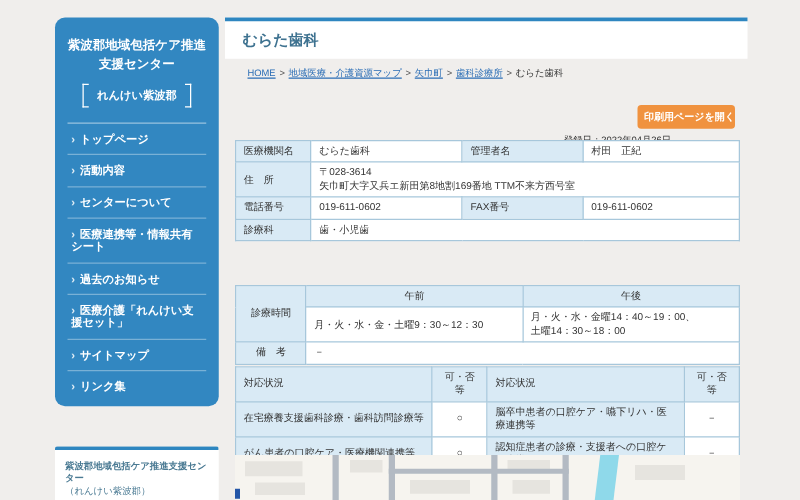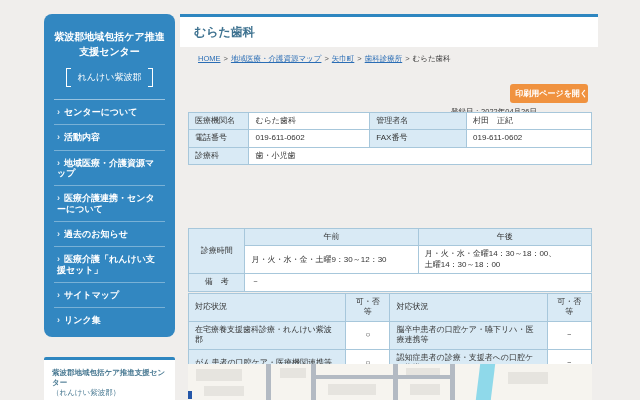--- a/index.html
+++ b/index.html
@@ -10,21 +10,21 @@
     color:#333;
   }
   
   .sidebar{
     position:absolute;left:44px;top:14px;width:131px;
     background:#3287c1;border-radius:8px;
     padding:16px 10px 4px;box-sizing:border-box;
   }
   .sb-title{color:#fff;font-weight:bold;font-size:10px;line-height:1.45;text-align:center;margin:0 0 7px}
   .sb-badge-wrap{text-align:center;margin:0 0 12px}
-  .sb-badge{position:relative;display:inline-block;padding:3px 12px;color:#fff;font-weight:normal;font-size:9px}
+  .sb-badge{position:relative;display:inline-block;padding:3px 12px;color:#fff;font-weight:bold;font-size:9px}
   .sb-badge::before{content:"";position:absolute;left:0;top:0;bottom:0;width:4px;border:1px solid #fff;border-right:0}
   .sb-badge::after{content:"";position:absolute;right:0;top:0;bottom:0;width:4px;border:1px solid #fff;border-left:0}
   .sb-nav{border-top:1px solid rgba(255,255,255,.5)}
   .sb-item{
     display:block;padding:7px 2px 7px 3px;
     color:#fff;font-weight:bold;font-size:9px;text-decoration:none;
     border-bottom:1px solid rgba(255,255,255,.35);cursor:pointer;line-height:1.15;
   }
   .sb-item:last-child{border-bottom:0}
   .sb-chevron{color:rgba(255,255,255,.85);margin-right:4px;font-weight:bold}
@@ -71,24 +71,24 @@
 </style>
 </head>
 <body>
 
 <nav class="sidebar">
   <p class="sb-title">紫波郡地域包括ケア推進支援センター</p>
   <div class="sb-badge-wrap">
     <span class="sb-badge">れんけい紫波郡</span>
   </div>
   <div class="sb-nav">
+    <a class="sb-item"><span class="sb-chevron">›</span><span>トップページ</span></a>
+    <a class="sb-item"><span class="sb-chevron">›</span><span>活動内容</span></a>
     <a class="sb-item"><span class="sb-chevron">›</span><span>センターについて</span></a>
-    <a class="sb-item"><span class="sb-chevron">›</span><span>活動内容</span></a>
-    <a class="sb-item"><span class="sb-chevron">›</span><span>地域医療・介護資源マップ</span></a>
-    <a class="sb-item"><span class="sb-chevron">›</span><span>医療介護連携・センターについて</span></a>
+    <a class="sb-item"><span class="sb-chevron">›</span><span>医療連携等・情報共有シート</span></a>
     <a class="sb-item"><span class="sb-chevron">›</span><span>過去のお知らせ</span></a>
     <a class="sb-item"><span class="sb-chevron">›</span><span>医療介護「れんけい支援セット」</span></a>
     <a class="sb-item"><span class="sb-chevron">›</span><span>サイトマップ</span></a>
     <a class="sb-item"><span class="sb-chevron">›</span><span>リンク集</span></a>
   </div>
 </nav>
 
 <div class="sb-footer">
   <p class="org">紫波郡地域包括ケア推進支援センター</p>
   <p class="sub">（れんけい紫波郡）</p>
@@ -114,20 +114,27 @@
       <col style="width:31%">
     </colgroup>
   <tbody>
       <tr>
     <th>医療機関名</th>
     <td>むらた歯科</td>
     <th>管理者名</th>
     <td>村田　正紀</td>
   </tr>
   <tr>
+    <th>住　所</th>
+    <td colspan="3">
+      <span class="blk">〒028-3614</span>
+      <span class="blk">矢巾町大字又兵エ新田第8地割169番地 TTM不来方西号室</span>
+    </td>
+  </tr>
+  <tr>
     <th>電話番号</th>
     <td>019-611-0602</td>
     <th>FAX番号</th>
     <td>019-611-0602</td>
   </tr>
   <tr>
     <th>診療科</th>
     <td colspan="3">歯・小児歯</td>
   </tr>
 </tbody>
@@ -141,21 +148,21 @@
     </colgroup>
   <tbody>
       <tr>
     <th rowspan="2" class="c">診療時間</th>
     <th class="c">午前</th>
     <th class="c">午後</th>
   </tr>
   <tr>
     <td>月・火・水・金・土曜9：30～12：30</td>
     <td>
-      <span class="blk">月・火・水・金曜14：30～18：00、</span>
+      <span class="blk">月・火・水・金曜14：40～19：00、</span>
       <span class="blk">土曜14：30～18：00</span>
     </td>
   </tr>
   <tr>
     <th class="c">備　考</th>
     <td colspan="2">－</td>
   </tr>
 </tbody>
   </table>
 
@@ -167,21 +174,21 @@
       <col style="width:11%">
     </colgroup>
   <tbody>
       <tr>
     <th>対応状況</th>
     <th class="c">可・否等</th>
     <th>対応状況</th>
     <th class="c">可・否等</th>
   </tr>
   <tr>
-    <th>在宅療養支援歯科診療・れんけい紫波郡</th>
+    <th>在宅療養支援歯科診療・歯科訪問診療等</th>
     <td class="c">○</td>
     <th>脳卒中患者の口腔ケア・嚥下リハ・医療連携等</th>
     <td class="c">－</td>
   </tr>
   <tr>
     <th>がん患者の口腔ケア・医療機関連携等</th>
     <td class="c">○</td>
     <th>認知症患者の診療・支援者への口腔ケア指導</th>
     <td class="c">－</td>
   </tr>

